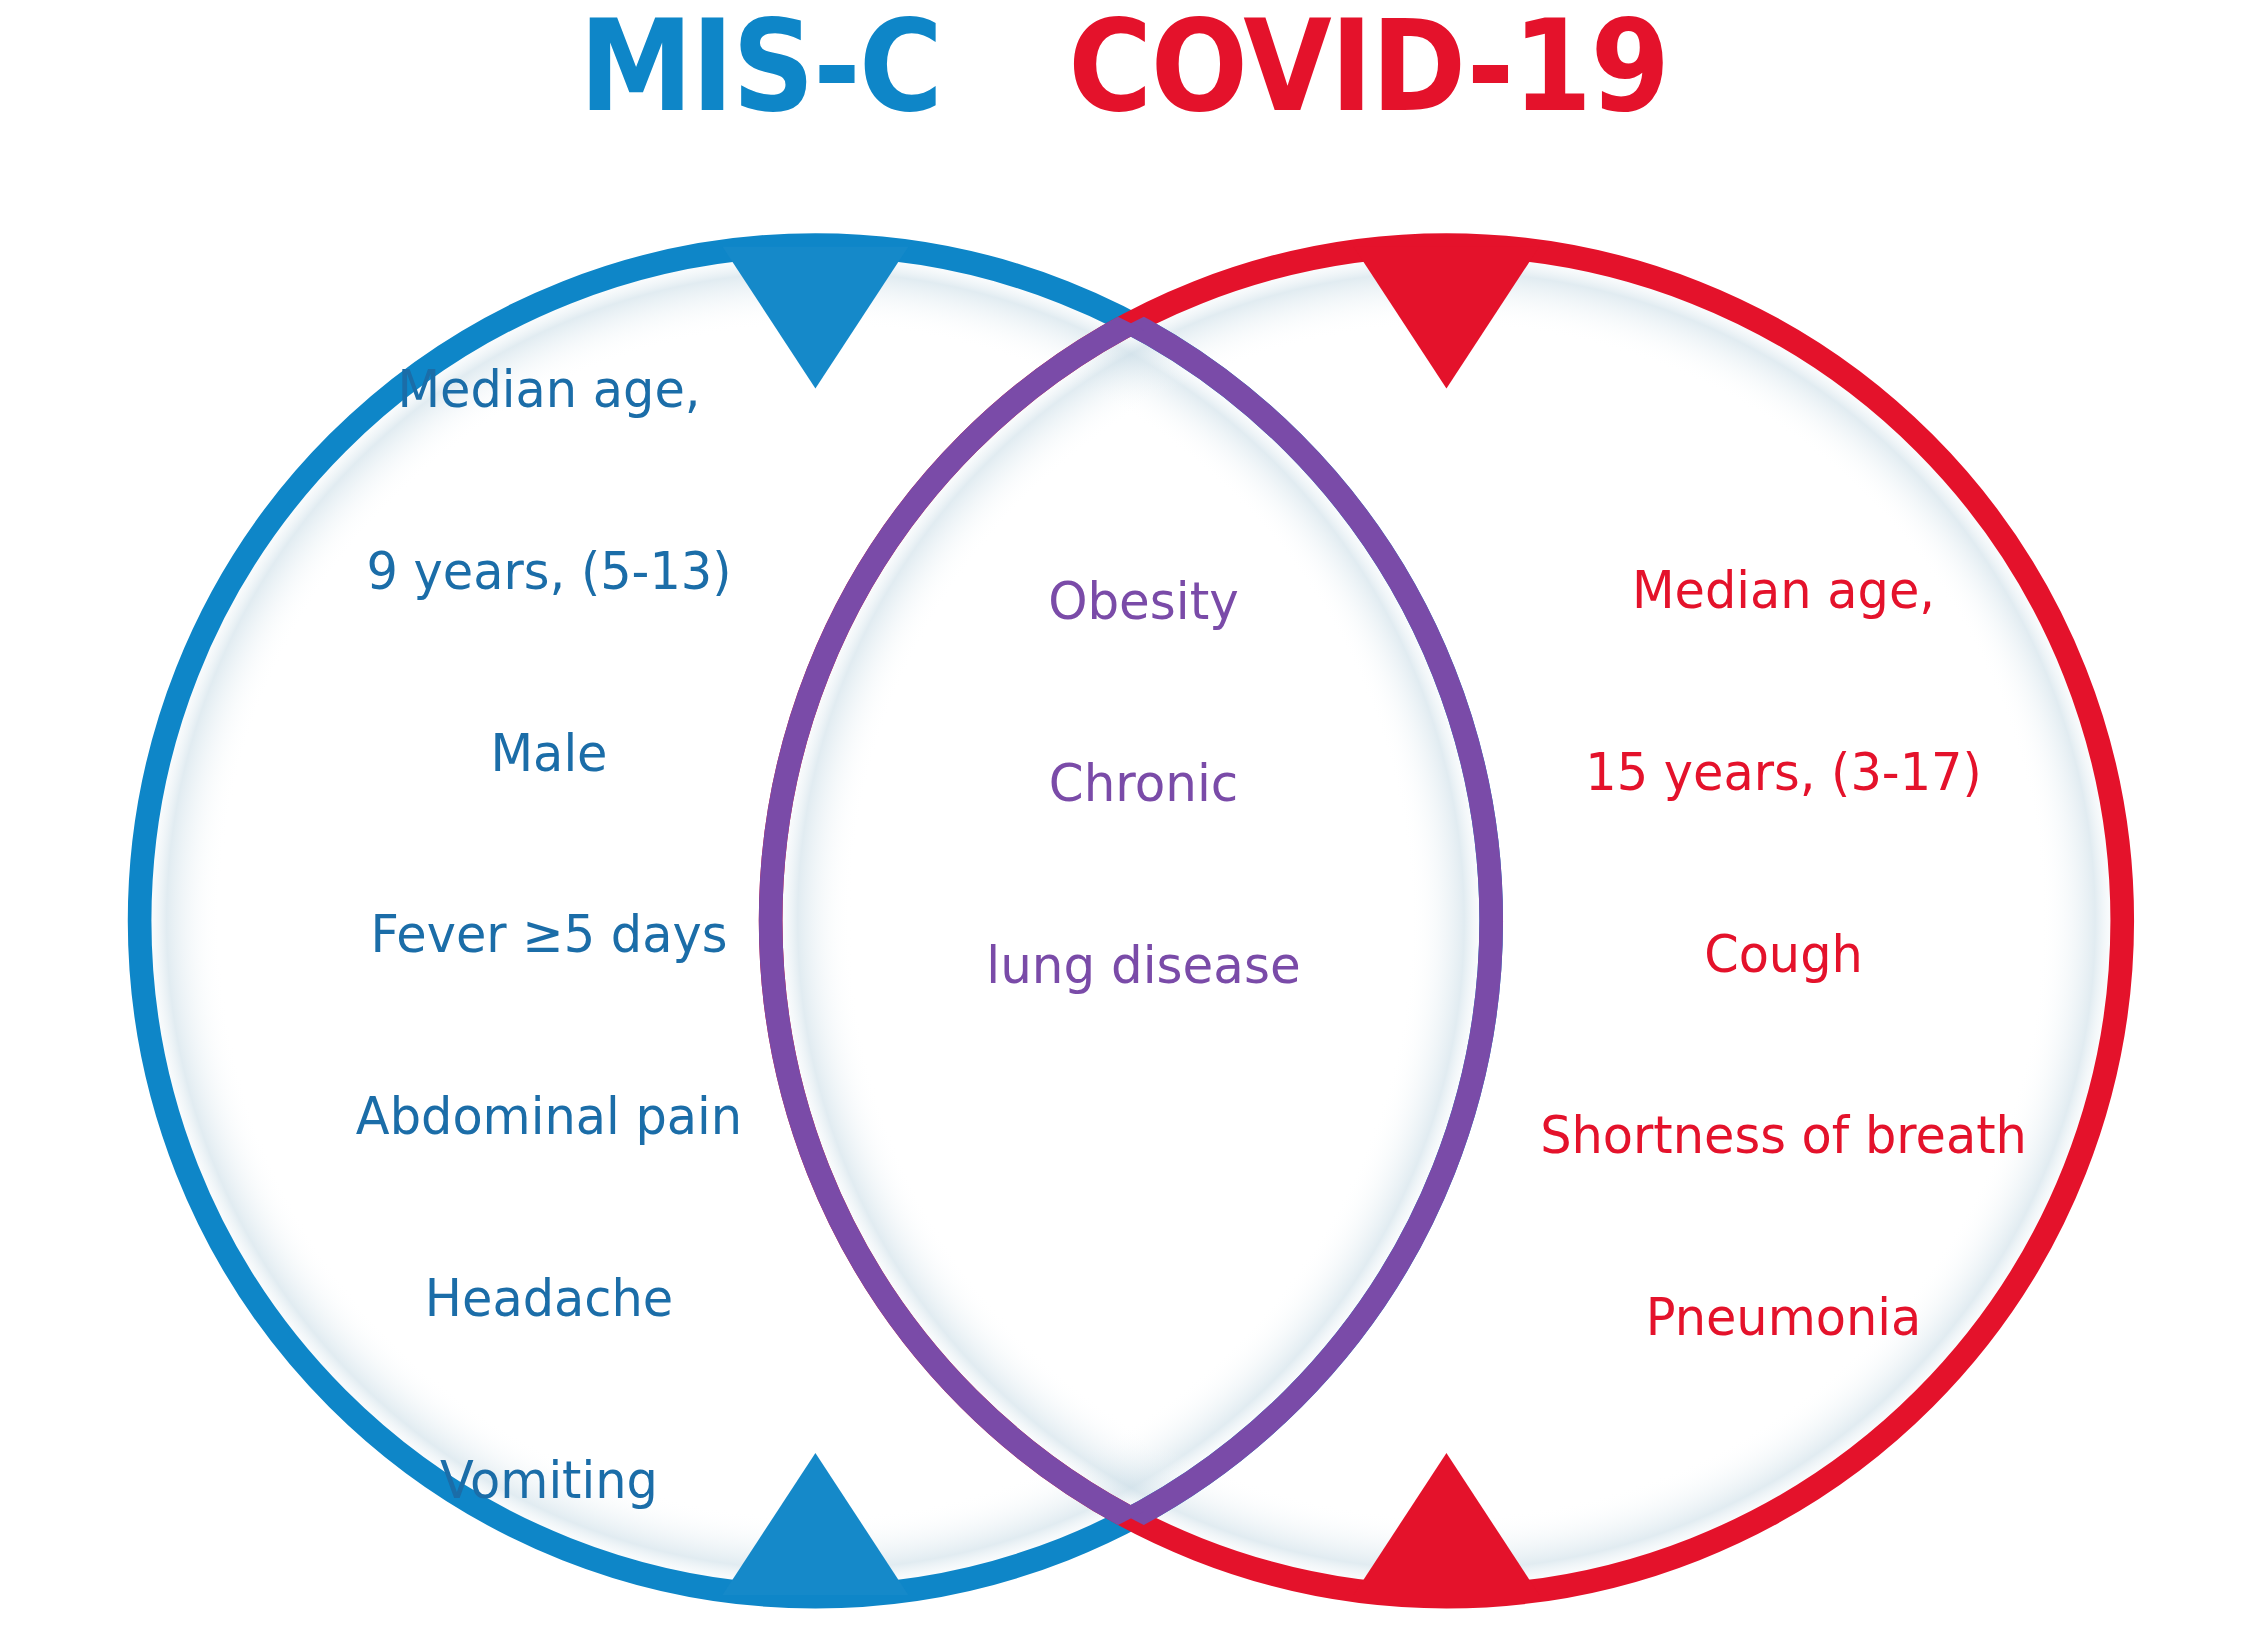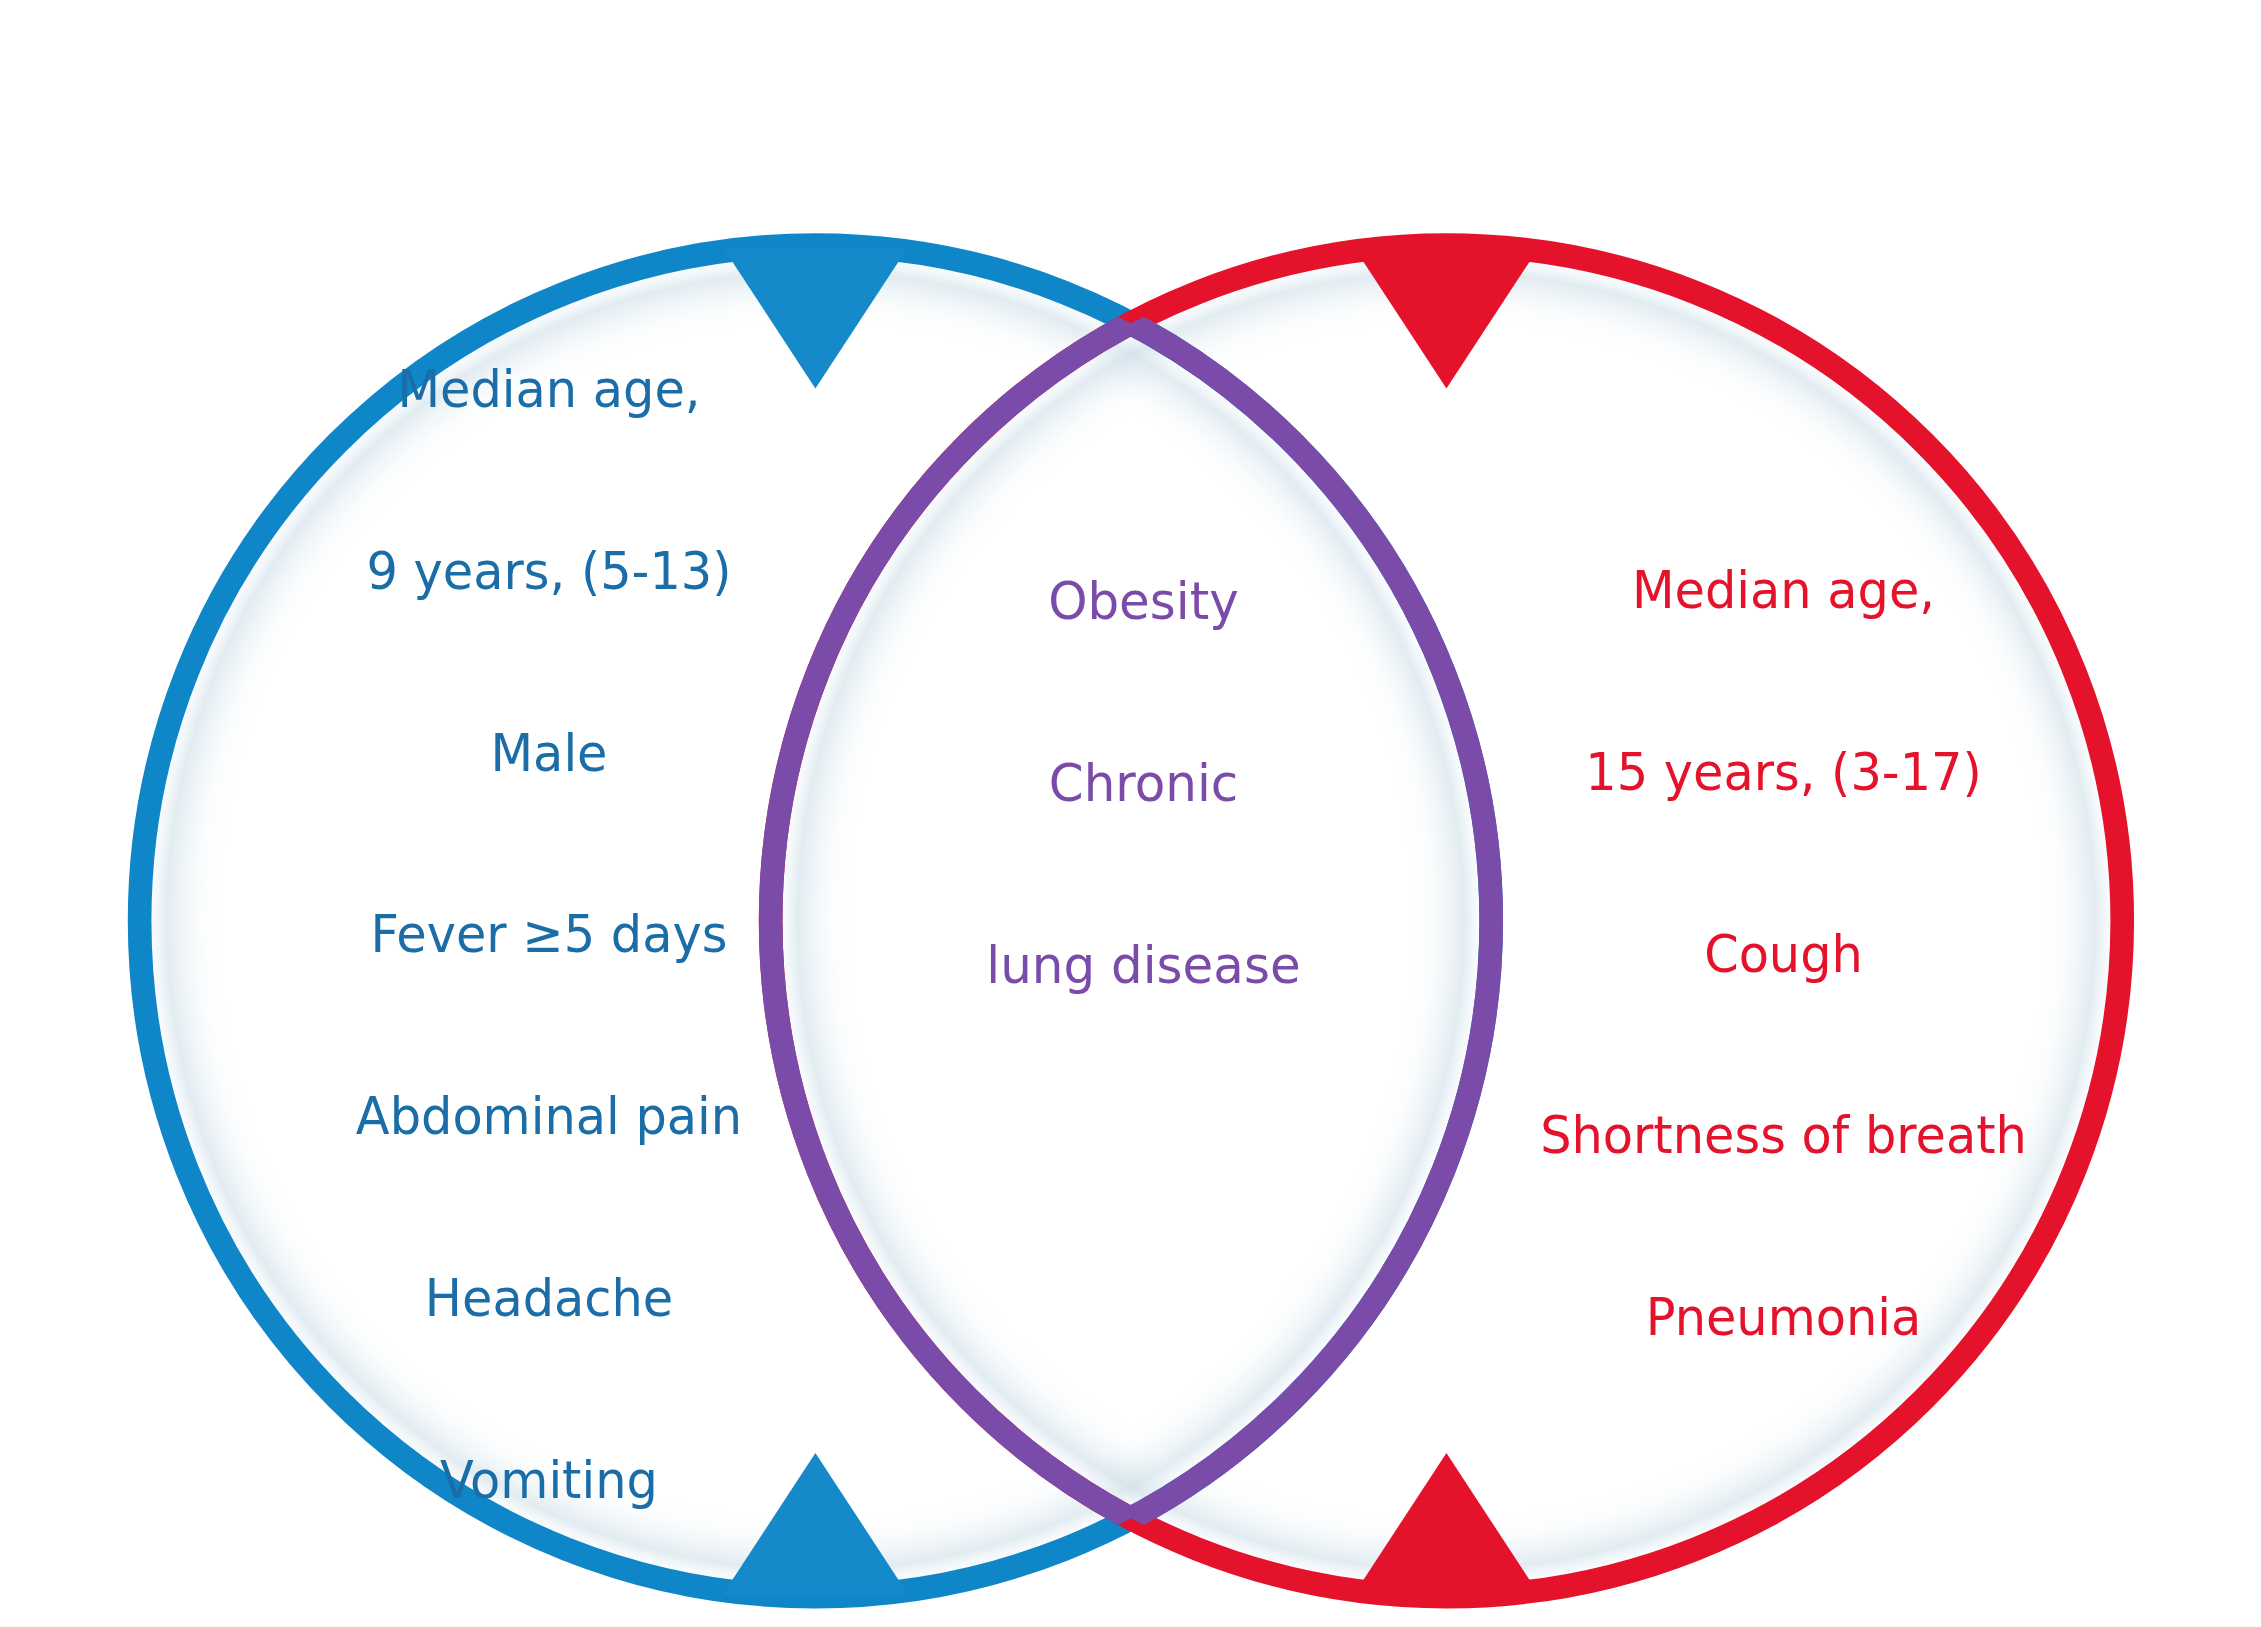--- a/index.html
+++ b/index.html
@@ -104,20 +104,24 @@
     line-height: 1.165;
     transform: scaleX(0.95);
     transform-origin: center top;
   }
 </style>
 </head>
 <body>
 
 <div id="stage">
 
+  <div class="titles">
+    <div class="title title-misc">MIS-C</div>
+    <div class="title title-covid">COVID-19</div>
+  </div>
 
   <svg id="venn" viewBox="0 0 2676 1926">
     <defs>
 
       <radialGradient id="innerShade" cx="50%" cy="50%" r="50%">
         <stop offset="0%" stop-color="#ffffff" stop-opacity="0"></stop>
         <stop offset="88%" stop-color="#ffffff" stop-opacity="0"></stop>
         <stop offset="96%" stop-color="#c9dce6" stop-opacity="0.55"></stop>
         <stop offset="100%" stop-color="#ffffff" stop-opacity="0"></stop>
       </radialGradient>

